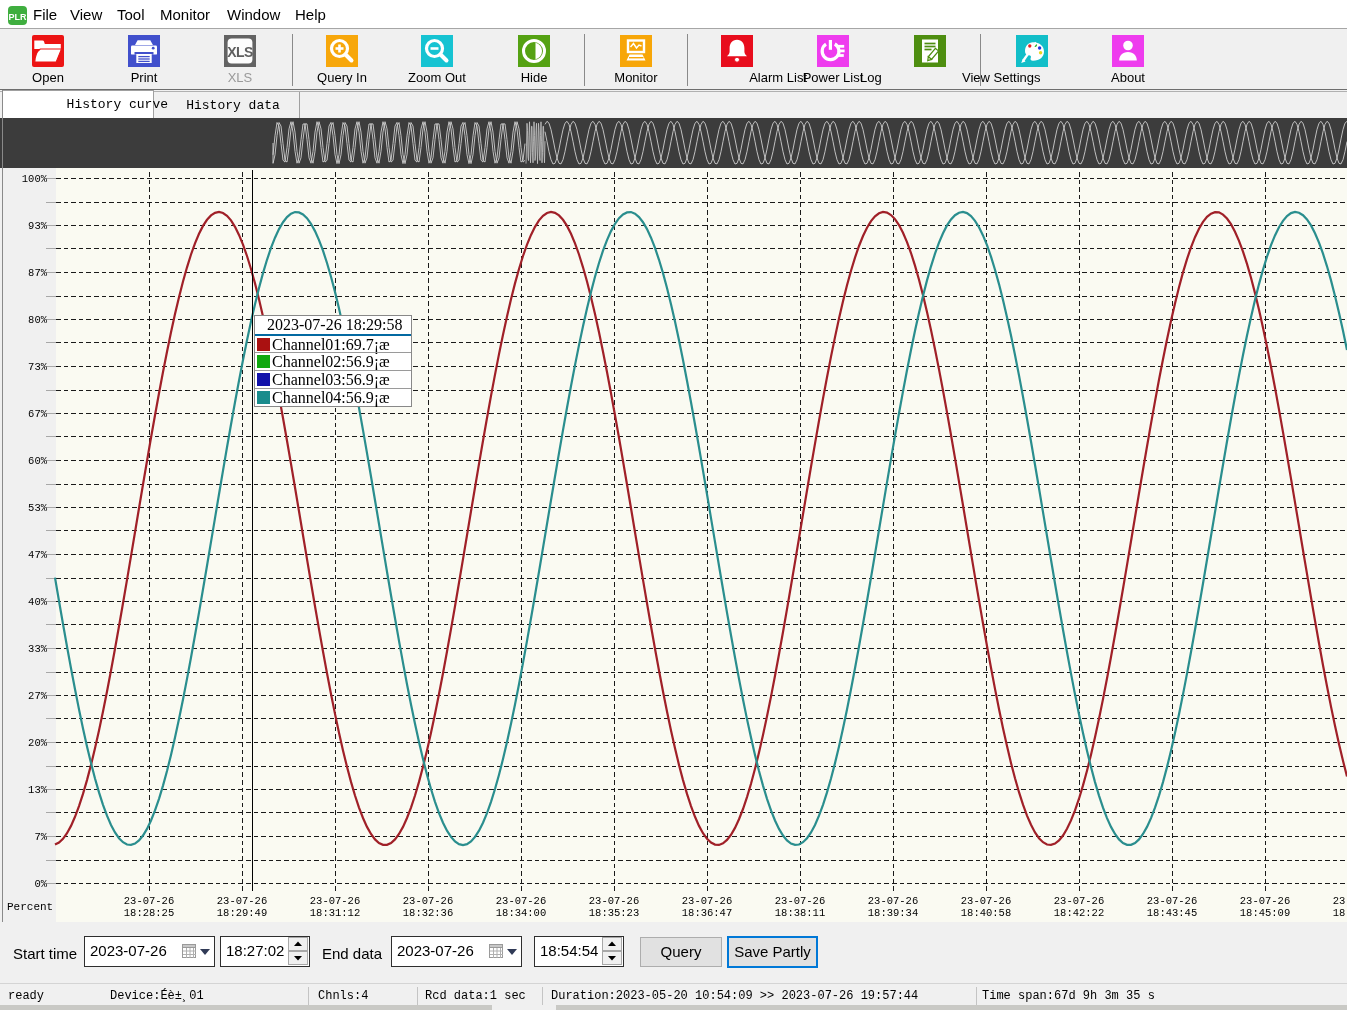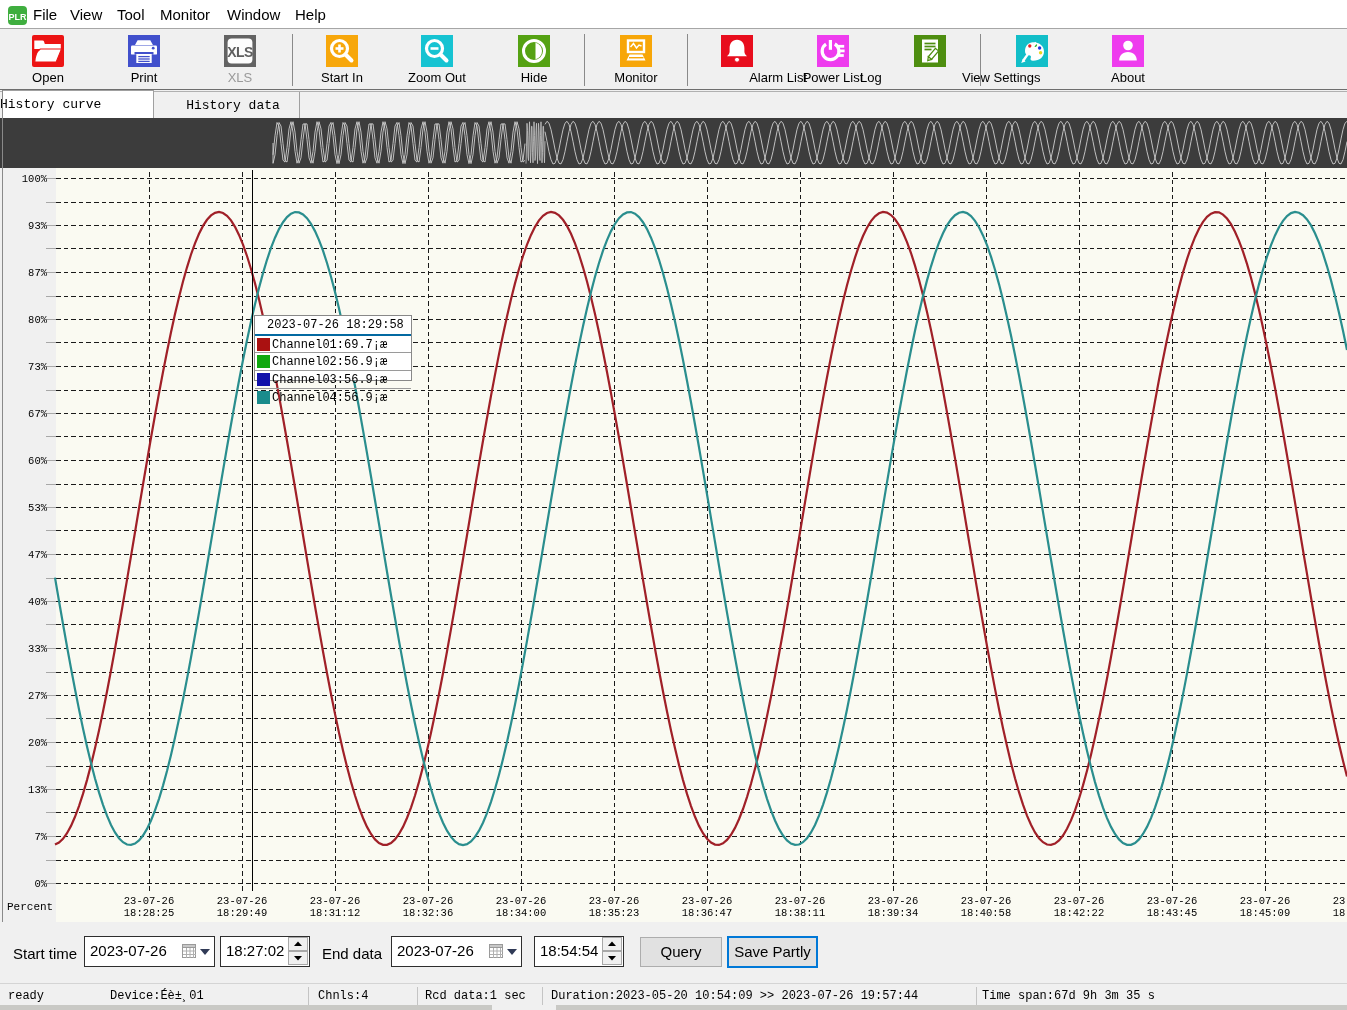--- a/index.html
+++ b/index.html
@@ -46,21 +46,21 @@
         <text x="16" y="21.5" text-anchor="middle" font-family="Liberation Sans,sans-serif" font-weight="bold" font-size="14" fill="#5f5f5f" letter-spacing="-0.5">XLS</text>
       </svg></div>
     <div style="position:absolute;left:170px;top:41px;width:140px;text-align:center;font-size:13px;color:#9a9a9a">XLS</div>
     <div style="position:absolute;left:326px;top:6px;width:32px;height:32px"><svg width="32" height="32" viewBox="0 0 32 32">
         <rect width="32" height="32" fill="#f7a70b"></rect>
         <circle cx="13.5" cy="13.5" r="8" fill="none" stroke="#fff" stroke-width="3.2"></circle>
         <line x1="13.5" y1="9.5" x2="13.5" y2="17.5" stroke="#fff" stroke-width="2.6"></line>
         <line x1="9.5" y1="13.5" x2="17.5" y2="13.5" stroke="#fff" stroke-width="2.6"></line>
         <line x1="19.5" y1="19.5" x2="25.5" y2="25.5" stroke="#fff" stroke-width="4" stroke-linecap="round"></line>
       </svg></div>
-    <div style="position:absolute;left:272px;top:41px;width:140px;text-align:center;font-size:13px;color:#000">Start In</div>
+    <div style="position:absolute;left:272px;top:41px;width:140px;text-align:center;font-size:13px;color:#000">Query In</div>
     <div style="position:absolute;left:421px;top:6px;width:32px;height:32px"><svg width="32" height="32" viewBox="0 0 32 32">
         <rect width="32" height="32" fill="#16c3d2"></rect>
         <circle cx="13.5" cy="13.5" r="8" fill="none" stroke="#fff" stroke-width="3.2"></circle>
         <line x1="9.5" y1="13.5" x2="17.5" y2="13.5" stroke="#fff" stroke-width="2.6"></line>
         <line x1="19.5" y1="19.5" x2="25.5" y2="25.5" stroke="#fff" stroke-width="4" stroke-linecap="round"></line>
       </svg></div>
     <div style="position:absolute;left:367px;top:41px;width:140px;text-align:center;font-size:13px;color:#000">Zoom Out</div>
     <div style="position:absolute;left:518px;top:6px;width:32px;height:32px"><svg width="32" height="32" viewBox="0 0 32 32">
         <rect width="32" height="32" fill="#55a213"></rect>
         <circle cx="16" cy="16" r="10.5" fill="none" stroke="#fff" stroke-width="3"></circle>
@@ -121,21 +121,21 @@
     <div style="position:absolute;left:1058px;top:41px;width:140px;text-align:center;font-size:13px;color:#000">About</div>
     <div style="position:absolute;left:292px;top:5px;width:1px;height:52px;background:#8a8a8a"></div>
     <div style="position:absolute;left:584px;top:5px;width:1px;height:52px;background:#8a8a8a"></div>
     <div style="position:absolute;left:687px;top:5px;width:1px;height:52px;background:#8a8a8a"></div>
     <div style="position:absolute;left:980px;top:5px;width:1px;height:52px;background:#8a8a8a"></div>
 </div>
 
 <div style="position:absolute;left:0;top:90px;width:1347px;height:28px;background:#f0f0f0">
   <div style="position:absolute;left:0;top:1px;width:1347px;height:1px;background:#b0b0b0"></div>
   <div style="position:absolute;left:2px;top:0;width:152px;height:28px;background:#fff;border:1px solid #a0a0a0;border-bottom:none;box-sizing:border-box"></div>
-  <div class="mono" style="position:absolute;left:0;top:7px;width:152px;text-align:left;font-size:13px">History curve</div>
+  <div class="mono" style="position:absolute;left:16px;top:7px;width:152px;text-align:right;font-size:13px">History curve</div>
   <div style="position:absolute;left:154px;top:2px;width:146px;height:26px;border-right:1px solid #a0a0a0;box-sizing:border-box"></div>
   <div class="mono" style="position:absolute;left:160px;top:8px;width:146px;text-align:center;font-size:13px">History data</div>
 </div>
 
 <div style="position:absolute;left:0;top:118px;width:1347px;height:50px;background:#3c3c3c">
   <svg width="1347" height="50" viewBox="0 0 1347 50">
     <path d="M273,45 L273,25" stroke="#cfcfcf" stroke-width="0.9" fill="none"></path>
     <path d="M273.0,45.6 L275.0,36.8 L277.0,17.7 L279.0,4.5 L281.0,8.1 L283.0,25.6 L285.0,42.3 L287.0,44.1 L289.0,29.6 L291.0,10.8 L293.0,3.7 L295.0,14.1 L297.0,33.3 L299.0,45.2 L301.0,39.8 L303.0,21.6 L305.0,5.9 L307.0,5.9 L309.0,21.6 L311.0,39.8 L313.0,45.2 L315.0,33.3 L317.0,14.1 L319.0,3.7 L321.0,10.8 L323.0,29.6 L325.0,44.1 L327.0,42.3 L329.0,25.6 L331.0,8.1 L333.0,4.5 L335.0,17.7 L337.0,36.8 L339.0,45.6 L341.0,36.8 L343.0,17.7 L345.0,4.5 L347.0,8.1 L349.0,25.6 L351.0,42.3 L353.0,44.1 L355.0,29.6 L357.0,10.8 L359.0,3.7 L361.0,14.1 L363.0,33.3 L365.0,45.2 L367.0,39.8 L369.0,21.6 L371.0,5.9 L373.0,5.9 L375.0,21.6 L377.0,39.8 L379.0,45.2 L381.0,33.3 L383.0,14.1 L385.0,3.7 L387.0,10.8 L389.0,29.6 L391.0,44.1 L393.0,42.3 L395.0,25.6 L397.0,8.1 L399.0,4.5 L401.0,17.7 L403.0,36.8 L405.0,45.6 L407.0,36.8 L409.0,17.7 L411.0,4.5 L413.0,8.1 L415.0,25.6 L417.0,42.3 L419.0,44.1 L421.0,29.6 L423.0,10.8 L425.0,3.7 L427.0,14.1 L429.0,33.3 L431.0,45.2 L433.0,39.8 L435.0,21.6 L437.0,5.9 L439.0,5.9 L441.0,21.6 L443.0,39.8 L445.0,45.2 L447.0,33.3 L449.0,14.1 L451.0,3.7 L453.0,10.8 L455.0,29.6 L457.0,44.1 L459.0,42.3 L461.0,25.6 L463.0,8.1 L465.0,4.5 L467.0,17.7 L469.0,36.8 L471.0,45.6 L473.0,36.8 L475.0,17.7 L477.0,4.5 L479.0,8.1 L481.0,25.6 L483.0,42.3 L485.0,44.1 L487.0,29.6 L489.0,10.8 L491.0,3.7 L493.0,14.1 L495.0,33.3 L497.0,45.2 L499.0,39.8 L501.0,21.6 L503.0,5.9 L505.0,5.9 L507.0,21.6 L509.0,39.8 L511.0,45.2 L513.0,33.3 L515.0,14.1 L517.0,3.7 L519.0,10.8 L521.0,29.6 L523.0,44.1 L525.0,42.3" stroke="#cfcfcf" stroke-width="0.9" fill="none"></path>
     <path d="M273.0,36.8 L275.0,17.8 L277.0,4.5 L279.0,8.1 L281.0,25.6 L283.0,42.2 L285.0,44.1 L287.0,29.6 L289.0,10.9 L291.0,3.7 L293.0,14.1 L295.0,33.3 L297.0,45.2 L299.0,39.8 L301.0,21.7 L303.0,6.0 L305.0,5.9 L307.0,21.6 L309.0,39.8 L311.0,45.2 L313.0,33.4 L315.0,14.1 L317.0,3.7 L319.0,10.8 L321.0,29.5 L323.0,44.1 L325.0,42.3 L327.0,25.6 L329.0,8.1 L331.0,4.4 L333.0,17.7 L335.0,36.7 L337.0,45.6 L339.0,36.8 L341.0,17.8 L343.0,4.5 L345.0,8.1 L347.0,25.6 L349.0,42.2 L351.0,44.1 L353.0,29.6 L355.0,10.9 L357.0,3.7 L359.0,14.1 L361.0,33.3 L363.0,45.2 L365.0,39.8 L367.0,21.7 L369.0,6.0 L371.0,5.9 L373.0,21.6 L375.0,39.8 L377.0,45.2 L379.0,33.4 L381.0,14.1 L383.0,3.7 L385.0,10.8 L387.0,29.5 L389.0,44.1 L391.0,42.3 L393.0,25.6 L395.0,8.1 L397.0,4.4 L399.0,17.7 L401.0,36.7 L403.0,45.6 L405.0,36.8 L407.0,17.8 L409.0,4.5 L411.0,8.1 L413.0,25.6 L415.0,42.2 L417.0,44.1 L419.0,29.6 L421.0,10.9 L423.0,3.7 L425.0,14.1 L427.0,33.3 L429.0,45.2 L431.0,39.8 L433.0,21.7 L435.0,6.0 L437.0,5.9 L439.0,21.6 L441.0,39.8 L443.0,45.2 L445.0,33.4 L447.0,14.1 L449.0,3.7 L451.0,10.8 L453.0,29.5 L455.0,44.1 L457.0,42.3 L459.0,25.6 L461.0,8.1 L463.0,4.4 L465.0,17.7 L467.0,36.7 L469.0,45.6 L471.0,36.8 L473.0,17.8 L475.0,4.5 L477.0,8.1 L479.0,25.6 L481.0,42.2 L483.0,44.1 L485.0,29.6 L487.0,10.9 L489.0,3.7 L491.0,14.1 L493.0,33.3 L495.0,45.2 L497.0,39.8 L499.0,21.7 L501.0,6.0 L503.0,5.9 L505.0,21.6 L507.0,39.8 L509.0,45.2 L511.0,33.4 L513.0,14.1 L515.0,3.7 L517.0,10.8 L519.0,29.5 L521.0,44.1 L523.0,42.3 L525.0,25.6" stroke="#cfcfcf" stroke-width="0.9" fill="none"></path>
     <path d="M526.0,45.6 L526.5,28.9 L527.0,5.3 L527.5,12.5 L528.0,38.9 L528.5,42.5 L529.0,17.6 L529.5,3.8 L530.0,23.2 L530.5,44.8 L531.0,34.3 L531.5,8.3 L532.0,8.3 L532.5,34.3 L533.0,44.8 L533.5,23.2 L534.0,3.8 L534.5,17.6 L535.0,42.5 L535.5,38.9 L536.0,12.5 L536.5,5.3 L537.0,28.9 L537.5,45.6 L538.0,28.9 L538.5,5.3 L539.0,12.5 L539.5,38.9 L540.0,42.5 L540.5,17.6 L541.0,3.8 L541.5,23.2 L542.0,44.8 L542.5,34.3 L543.0,8.3 L543.5,8.3 L544.0,34.3 L544.5,44.8 L545.0,23.2" stroke="#c8c8c8" stroke-width="0.8" fill="none"></path>
@@ -267,21 +267,21 @@
       <text x="1265" y="736" text-anchor="middle" font-size="10.5" fill="#000">23-07-26</text>
       <text x="1265" y="748" text-anchor="middle" font-size="10.5" fill="#000">18:45:09</text>
       <text x="1358" y="736" text-anchor="middle" font-size="10.5" fill="#000">23-07-26</text>
       <text x="1358" y="748" text-anchor="middle" font-size="10.5" fill="#000">18:46:33</text>
     <text x="7" y="742" font-size="11" fill="#000">Percent</text>
     <path d="M55.0,676.6 L59.0,674.6 L63.0,670.8 L67.0,665.2 L71.0,657.9 L75.0,648.8 L79.0,638.1 L83.0,625.9 L87.0,612.1 L91.0,596.9 L95.0,580.3 L99.0,562.5 L103.0,543.5 L107.0,523.5 L111.0,502.5 L115.0,480.8 L119.0,458.3 L123.0,435.3 L127.0,411.9 L131.0,388.1 L135.0,364.2 L139.0,340.3 L143.0,316.5 L147.0,293.0 L151.0,269.8 L155.0,247.2 L159.0,225.2 L163.0,204.0 L167.0,183.7 L171.0,164.3 L175.0,146.1 L179.0,129.2 L183.0,113.5 L187.0,99.3 L191.0,86.5 L195.0,75.3 L199.0,65.8 L203.0,57.9 L207.0,51.8 L211.0,47.4 L215.0,44.8 L219.0,44.0 L223.0,45.0 L227.0,47.8 L231.0,52.4 L235.0,58.8 L239.0,66.9 L243.0,76.7 L247.0,88.0 L251.0,101.0 L255.0,115.4 L259.0,131.2 L263.0,148.4 L267.0,166.7 L271.0,186.1 L275.0,206.6 L279.0,227.9 L283.0,250.0 L287.0,272.7 L291.0,295.9 L295.0,319.5 L299.0,343.3 L303.0,367.2 L307.0,391.1 L311.0,414.8 L315.0,438.2 L319.0,461.1 L323.0,483.5 L327.0,505.2 L331.0,526.0 L335.0,545.9 L339.0,564.8 L343.0,582.4 L347.0,598.8 L351.0,613.9 L355.0,627.5 L359.0,639.6 L363.0,650.0 L367.0,658.9 L371.0,666.0 L375.0,671.4 L379.0,675.0 L383.0,676.8 L387.0,676.8 L391.0,675.0 L395.0,671.4 L399.0,666.0 L403.0,658.9 L407.0,650.0 L411.0,639.6 L415.0,627.5 L419.0,613.9 L423.0,598.8 L427.0,582.4 L431.0,564.8 L435.0,545.9 L439.0,526.0 L443.0,505.2 L447.0,483.5 L451.0,461.1 L455.0,438.2 L459.0,414.8 L463.0,391.1 L467.0,367.2 L471.0,343.3 L475.0,319.5 L479.0,295.9 L483.0,272.7 L487.0,250.0 L491.0,227.9 L495.0,206.6 L499.0,186.1 L503.0,166.7 L507.0,148.4 L511.0,131.2 L515.0,115.4 L519.0,101.0 L523.0,88.0 L527.0,76.7 L531.0,66.9 L535.0,58.8 L539.0,52.4 L543.0,47.8 L547.0,45.0 L551.0,44.0 L555.0,44.8 L559.0,47.4 L563.0,51.8 L567.0,57.9 L571.0,65.8 L575.0,75.3 L579.0,86.5 L583.0,99.3 L587.0,113.5 L591.0,129.2 L595.0,146.1 L599.0,164.3 L603.0,183.7 L607.0,204.0 L611.0,225.2 L615.0,247.2 L619.0,269.8 L623.0,293.0 L627.0,316.5 L631.0,340.3 L635.0,364.2 L639.0,388.1 L643.0,411.9 L647.0,435.3 L651.0,458.3 L655.0,480.8 L659.0,502.5 L663.0,523.5 L667.0,543.5 L671.0,562.5 L675.0,580.3 L679.0,596.9 L683.0,612.1 L687.0,625.9 L691.0,638.1 L695.0,648.8 L699.0,657.9 L703.0,665.2 L707.0,670.8 L711.0,674.6 L715.0,676.6 L719.0,676.9 L723.0,675.3 L727.0,671.9 L731.0,666.8 L735.0,659.9 L739.0,651.2 L743.0,641.0 L747.0,629.1 L751.0,615.7 L755.0,600.8 L759.0,584.6 L763.0,567.0 L767.0,548.3 L771.0,528.6 L775.0,507.8 L779.0,486.3 L783.0,464.0 L787.0,441.1 L791.0,417.7 L795.0,394.1 L799.0,370.2 L803.0,346.3 L807.0,322.5 L811.0,298.8 L815.0,275.6 L819.0,252.8 L823.0,230.6 L827.0,209.2 L831.0,188.6 L835.0,169.1 L839.0,150.6 L843.0,133.3 L847.0,117.3 L851.0,102.7 L855.0,89.6 L859.0,78.0 L863.0,68.0 L867.0,59.7 L871.0,53.1 L875.0,48.3 L879.0,45.3 L883.0,44.0 L887.0,44.6 L891.0,47.0 L895.0,51.1 L899.0,57.1 L903.0,64.7 L907.0,74.1 L911.0,85.0 L915.0,97.6 L919.0,111.7 L923.0,127.1 L927.0,143.9 L931.0,162.0 L935.0,181.2 L939.0,201.4 L943.0,222.5 L947.0,244.4 L951.0,267.0 L955.0,290.1 L959.0,313.6 L963.0,337.3 L967.0,361.2 L971.0,385.1 L975.0,408.9 L979.0,432.4 L983.0,455.5 L987.0,478.0 L991.0,499.8 L995.0,520.9 L999.0,541.0 L1003.0,560.2 L1007.0,578.1 L1011.0,594.9 L1015.0,610.3 L1019.0,624.2 L1023.0,636.7 L1027.0,647.6 L1031.0,656.8 L1035.0,664.4 L1039.0,670.2 L1043.0,674.2 L1047.0,676.5 L1051.0,676.9 L1055.0,675.6 L1059.0,672.4 L1063.0,667.5 L1067.0,660.8 L1071.0,652.4 L1075.0,642.3 L1079.0,630.7 L1083.0,617.4 L1087.0,602.7 L1091.0,586.7 L1095.0,569.3 L1099.0,550.7 L1103.0,531.1 L1107.0,510.5 L1111.0,489.0 L1115.0,466.8 L1119.0,444.0 L1123.0,420.7 L1127.0,397.1 L1131.0,373.2 L1135.0,349.3 L1139.0,325.4 L1143.0,301.8 L1147.0,278.5 L1151.0,255.6 L1155.0,233.4 L1159.0,211.8 L1163.0,191.2 L1167.0,171.5 L1171.0,152.8 L1175.0,135.4 L1179.0,119.2 L1183.0,104.4 L1187.0,91.1 L1191.0,79.3 L1195.0,69.2 L1199.0,60.7 L1203.0,53.9 L1207.0,48.8 L1211.0,45.6 L1215.0,44.1 L1219.0,44.4 L1223.0,46.6 L1227.0,50.5 L1231.0,56.2 L1235.0,63.7 L1239.0,72.8 L1243.0,83.6 L1247.0,95.9 L1251.0,109.8 L1255.0,125.1 L1259.0,141.8 L1263.0,159.7 L1267.0,178.7 L1271.0,198.8 L1275.0,219.8 L1279.0,241.6 L1283.0,264.1 L1287.0,287.2 L1291.0,310.6 L1295.0,334.4 L1299.0,358.3 L1303.0,382.2 L1307.0,405.9 L1311.0,429.5 L1315.0,452.6 L1319.0,475.2 L1323.0,497.2 L1327.0,518.3 L1331.0,538.6 L1335.0,557.8 L1339.0,576.0 L1343.0,592.8 L1347.0,608.4" stroke="#a02028" stroke-width="2.2" fill="none"></path>
     <path d="M55.0,409.6 L59.0,433.0 L63.0,456.0 L67.0,478.5 L71.0,500.3 L75.0,521.3 L79.0,541.4 L83.0,560.5 L87.0,578.4 L91.0,595.1 L95.0,610.5 L99.0,624.4 L103.0,636.8 L107.0,647.7 L111.0,656.9 L115.0,664.4 L119.0,670.2 L123.0,674.2 L127.0,676.5 L131.0,676.9 L135.0,675.6 L139.0,672.4 L143.0,667.5 L147.0,660.9 L151.0,652.5 L155.0,642.4 L159.0,630.8 L163.0,617.6 L167.0,603.0 L171.0,586.9 L175.0,569.6 L179.0,551.1 L183.0,531.5 L187.0,510.9 L191.0,489.5 L195.0,467.3 L199.0,444.6 L203.0,421.3 L207.0,397.7 L211.0,373.9 L215.0,350.1 L219.0,326.2 L223.0,302.6 L227.0,279.3 L231.0,256.5 L235.0,234.2 L239.0,212.7 L243.0,192.0 L247.0,172.3 L251.0,153.6 L255.0,136.2 L259.0,120.0 L263.0,105.1 L267.0,91.8 L271.0,79.9 L275.0,69.7 L279.0,61.1 L283.0,54.2 L287.0,49.1 L291.0,45.7 L295.0,44.1 L299.0,44.4 L303.0,46.4 L307.0,50.2 L311.0,55.8 L315.0,63.1 L319.0,72.1 L323.0,82.7 L327.0,95.0 L331.0,108.7 L335.0,123.9 L339.0,140.4 L343.0,158.2 L347.0,177.1 L351.0,197.1 L355.0,218.0 L359.0,239.7 L363.0,262.1 L367.0,285.1 L371.0,308.5 L375.0,332.2 L379.0,356.0 L383.0,379.9 L387.0,403.7 L391.0,427.2 L395.0,450.3 L399.0,472.9 L403.0,494.9 L407.0,516.2 L411.0,536.5 L415.0,555.8 L419.0,574.0 L423.0,591.1 L427.0,606.7 L431.0,621.0 L435.0,633.8 L439.0,645.1 L443.0,654.7 L447.0,662.7 L451.0,668.9 L455.0,673.4 L459.0,676.1 L463.0,677.0 L467.0,676.1 L471.0,673.4 L475.0,668.9 L479.0,662.7 L483.0,654.7 L487.0,645.1 L491.0,633.8 L495.0,621.0 L499.0,606.7 L503.0,591.1 L507.0,574.0 L511.0,555.8 L515.0,536.5 L519.0,516.2 L523.0,494.9 L527.0,472.9 L531.0,450.3 L535.0,427.2 L539.0,403.7 L543.0,379.9 L547.0,356.0 L551.0,332.2 L555.0,308.5 L559.0,285.1 L563.0,262.1 L567.0,239.7 L571.0,218.0 L575.0,197.1 L579.0,177.1 L583.0,158.2 L587.0,140.4 L591.0,123.9 L595.0,108.7 L599.0,95.0 L603.0,82.7 L607.0,72.1 L611.0,63.1 L615.0,55.8 L619.0,50.2 L623.0,46.4 L627.0,44.4 L631.0,44.1 L635.0,45.7 L639.0,49.1 L643.0,54.2 L647.0,61.1 L651.0,69.7 L655.0,79.9 L659.0,91.8 L663.0,105.1 L667.0,120.0 L671.0,136.2 L675.0,153.6 L679.0,172.3 L683.0,192.0 L687.0,212.7 L691.0,234.2 L695.0,256.5 L699.0,279.3 L703.0,302.6 L707.0,326.2 L711.0,350.1 L715.0,373.9 L719.0,397.7 L723.0,421.3 L727.0,444.6 L731.0,467.3 L735.0,489.5 L739.0,510.9 L743.0,531.5 L747.0,551.1 L751.0,569.6 L755.0,586.9 L759.0,603.0 L763.0,617.6 L767.0,630.8 L771.0,642.4 L775.0,652.5 L779.0,660.9 L783.0,667.5 L787.0,672.4 L791.0,675.6 L795.0,676.9 L799.0,676.5 L803.0,674.2 L807.0,670.2 L811.0,664.4 L815.0,656.9 L819.0,647.7 L823.0,636.8 L827.0,624.4 L831.0,610.5 L835.0,595.1 L839.0,578.4 L843.0,560.5 L847.0,541.4 L851.0,521.3 L855.0,500.3 L859.0,478.5 L863.0,456.0 L867.0,433.0 L871.0,409.6 L875.0,385.9 L879.0,362.0 L883.0,338.1 L887.0,314.4 L891.0,290.9 L895.0,267.8 L899.0,245.3 L903.0,223.4 L907.0,202.3 L911.0,182.0 L915.0,162.8 L919.0,144.8 L923.0,127.9 L927.0,112.4 L931.0,98.3 L935.0,85.7 L939.0,74.6 L943.0,65.2 L947.0,57.4 L951.0,51.4 L955.0,47.2 L959.0,44.7 L963.0,44.0 L967.0,45.1 L971.0,48.1 L975.0,52.8 L979.0,59.2 L983.0,67.4 L987.0,77.2 L991.0,88.7 L995.0,101.7 L999.0,116.1 L1003.0,132.0 L1007.0,149.2 L1011.0,167.5 L1015.0,187.0 L1019.0,207.4 L1023.0,228.8 L1027.0,250.8 L1031.0,273.5 L1035.0,296.7 L1039.0,320.3 L1043.0,344.1 L1047.0,368.0 L1051.0,391.8 L1055.0,415.5 L1059.0,438.8 L1063.0,461.7 L1067.0,484.0 L1071.0,505.6 L1075.0,526.4 L1079.0,546.3 L1083.0,565.1 L1087.0,582.7 L1091.0,599.1 L1095.0,614.1 L1099.0,627.6 L1103.0,639.7 L1107.0,650.1 L1111.0,658.9 L1115.0,666.0 L1119.0,671.4 L1123.0,675.0 L1127.0,676.8 L1131.0,676.8 L1135.0,675.0 L1139.0,671.4 L1143.0,666.0 L1147.0,658.9 L1151.0,650.1 L1155.0,639.7 L1159.0,627.6 L1163.0,614.1 L1167.0,599.1 L1171.0,582.7 L1175.0,565.1 L1179.0,546.3 L1183.0,526.4 L1187.0,505.6 L1191.0,484.0 L1195.0,461.7 L1199.0,438.8 L1203.0,415.5 L1207.0,391.8 L1211.0,368.0 L1215.0,344.1 L1219.0,320.3 L1223.0,296.7 L1227.0,273.5 L1231.0,250.8 L1235.0,228.8 L1239.0,207.4 L1243.0,187.0 L1247.0,167.5 L1251.0,149.2 L1255.0,132.0 L1259.0,116.1 L1263.0,101.7 L1267.0,88.7 L1271.0,77.2 L1275.0,67.4 L1279.0,59.2 L1283.0,52.8 L1287.0,48.1 L1291.0,45.1 L1295.0,44.0 L1299.0,44.7 L1303.0,47.2 L1307.0,51.4 L1311.0,57.4 L1315.0,65.2 L1319.0,74.6 L1323.0,85.7 L1327.0,98.3 L1331.0,112.4 L1335.0,127.9 L1339.0,144.8 L1343.0,162.8 L1347.0,182.0" stroke="#2a8e8e" stroke-width="2.2" fill="none"></path>
     <line x1="252.5" y1="2" x2="252.5" y2="723" stroke="#000" stroke-width="1"></line>
   </svg>
 </div>
-<div style="position:absolute;left:254px;top:315px;width:158px;height:66px;background:#fff;border:1px solid #888;box-sizing:border-box;font-family:Liberation Mono, monospace;font-size:12px;color:#000">
+<div style="position:absolute;left:254px;top:315px;width:158px;height:92px;background:#fff;border:1px solid #888;box-sizing:border-box;font-family:Liberation Serif, serif;font-size:16px;color:#000">
     <div style="height:18px;line-height:18px;padding-left:12px;white-space:pre">2023-07-26 18:29:58</div>
     <div style="height:18px;line-height:18px;border-top:2px solid #0369a1;position:relative;box-sizing:border-box">
       <div style="position:absolute;left:2px;top:2px;width:13px;height:13px;background:#aa1111"></div>
       <div style="position:absolute;left:17px;top:0">Channel01:69.7¡æ</div>
     </div>
     <div style="height:18px;line-height:18px;border-top:1px solid #9a9a9a;position:relative;box-sizing:border-box">
       <div style="position:absolute;left:2px;top:2px;width:13px;height:13px;background:#10a810"></div>
       <div style="position:absolute;left:17px;top:0">Channel02:56.9¡æ</div>
     </div>
     <div style="height:18px;line-height:18px;border-top:1px solid #9a9a9a;position:relative;box-sizing:border-box">

